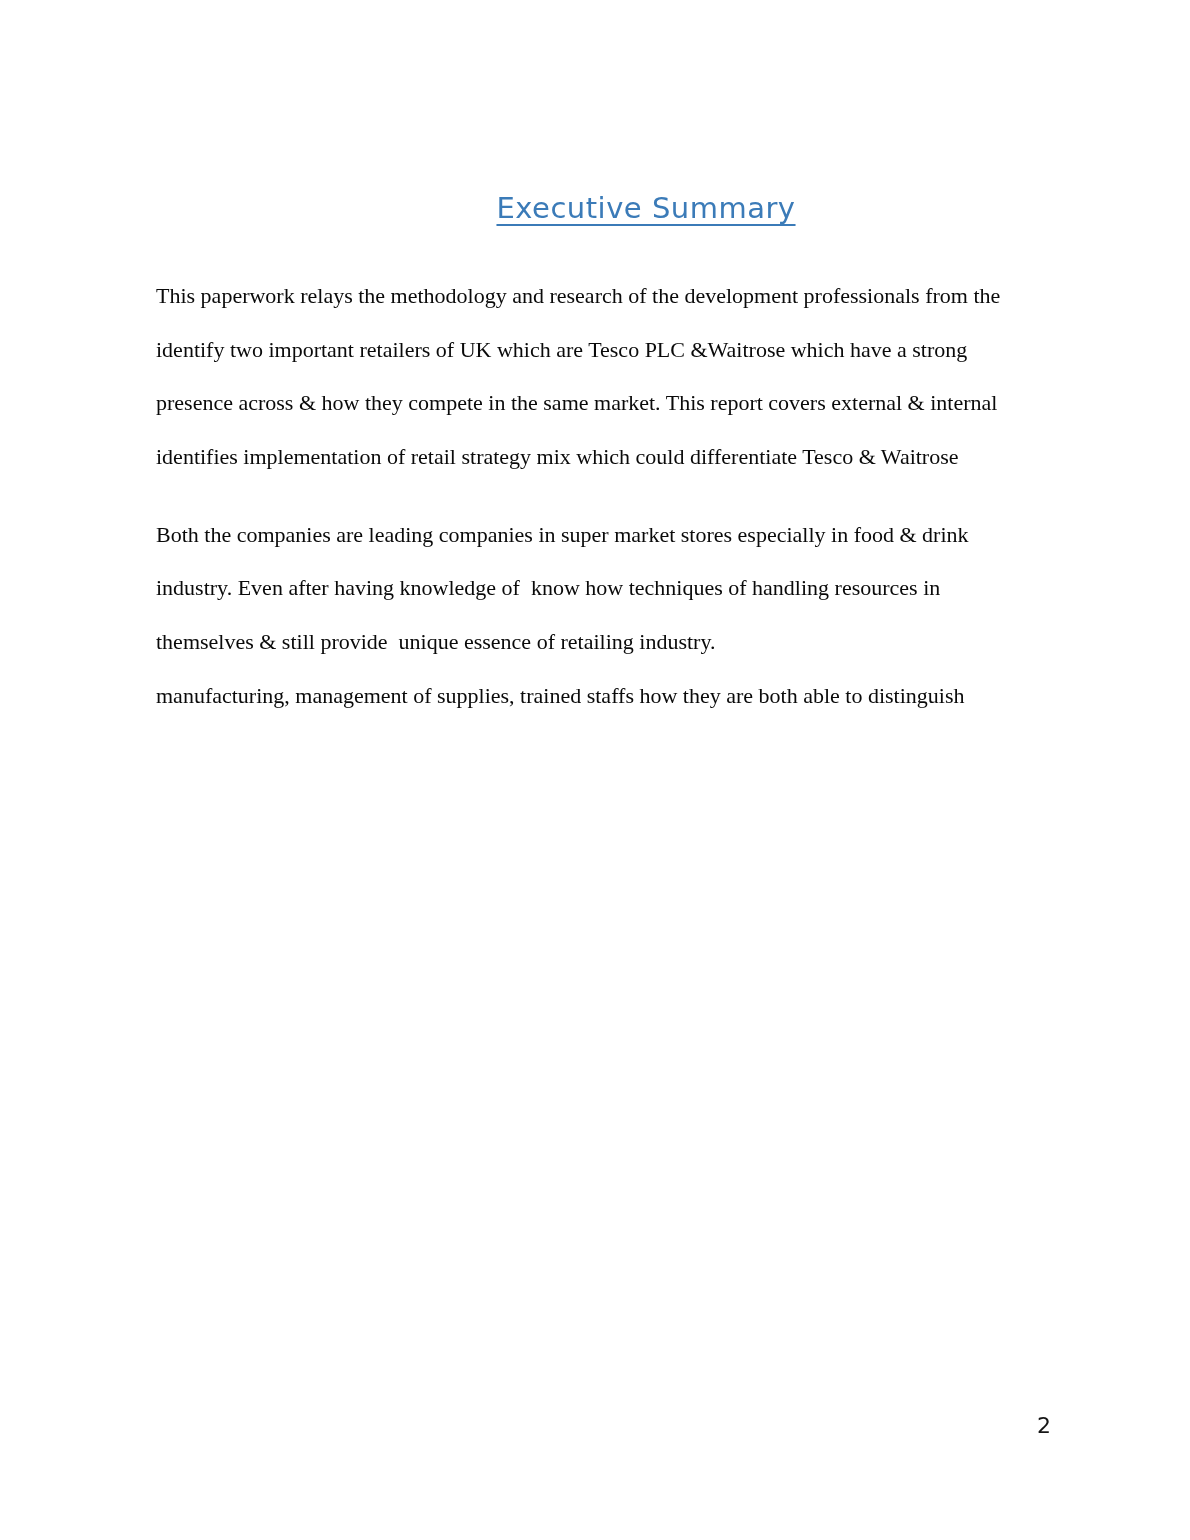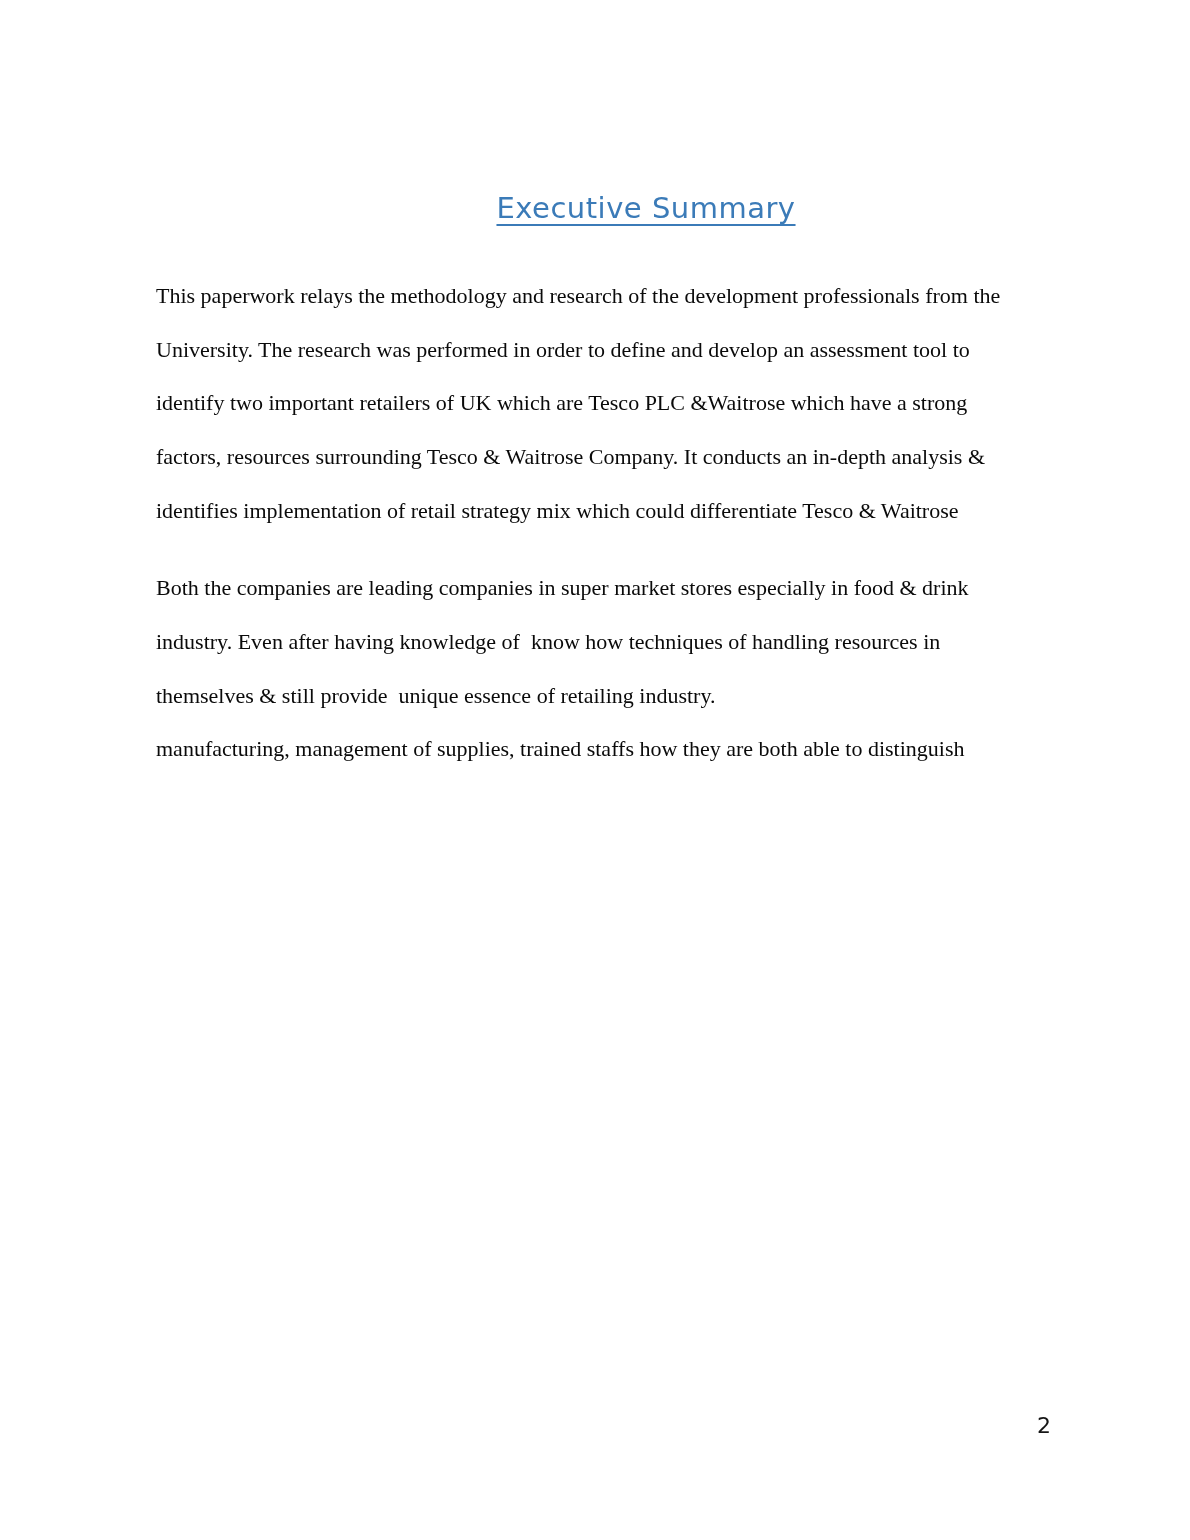--- a/index.html
+++ b/index.html
@@ -56,23 +56,22 @@
 </style>
 </head>
 <body>
 
 <div class="page">
   <h1 class="doc-title"><span class="title-text" style="color: rgb(59, 123, 184);">Executive Summary</span></h1>
 
   <div class="doc-body" id="doc-body">
       <div class="paragraph">
         <div class="line">This paperwork relays the methodology and research of the development professionals from the</div>
-        <div class="line">University. The research was performed in order to define and develop an assessment tool to</div>
         <div class="line">identify two important retailers of UK which are Tesco PLC &amp;Waitrose which have a strong</div>
-        <div class="line">factors, resources surrounding Tesco &amp; Waitrose Company. It conducts an in-depth analysis &amp;</div>
+        <div class="line">presence across &amp; how they compete in the same market. This report covers external &amp; internal</div>
         <div class="line">identifies implementation of retail strategy mix which could differentiate Tesco &amp; Waitrose</div>
       </div>
       <div class="paragraph">
         <div class="line">Both the companies are leading companies in super market stores especially in food &amp; drink</div>
         <div class="line">industry. Even after having knowledge of  know how techniques of handling resources in</div>
         <div class="line">themselves &amp; still provide  unique essence of retailing industry.</div>
         <div class="line">manufacturing, management of supplies, trained staffs how they are both able to distinguish</div>
       </div>
     </div>
 

